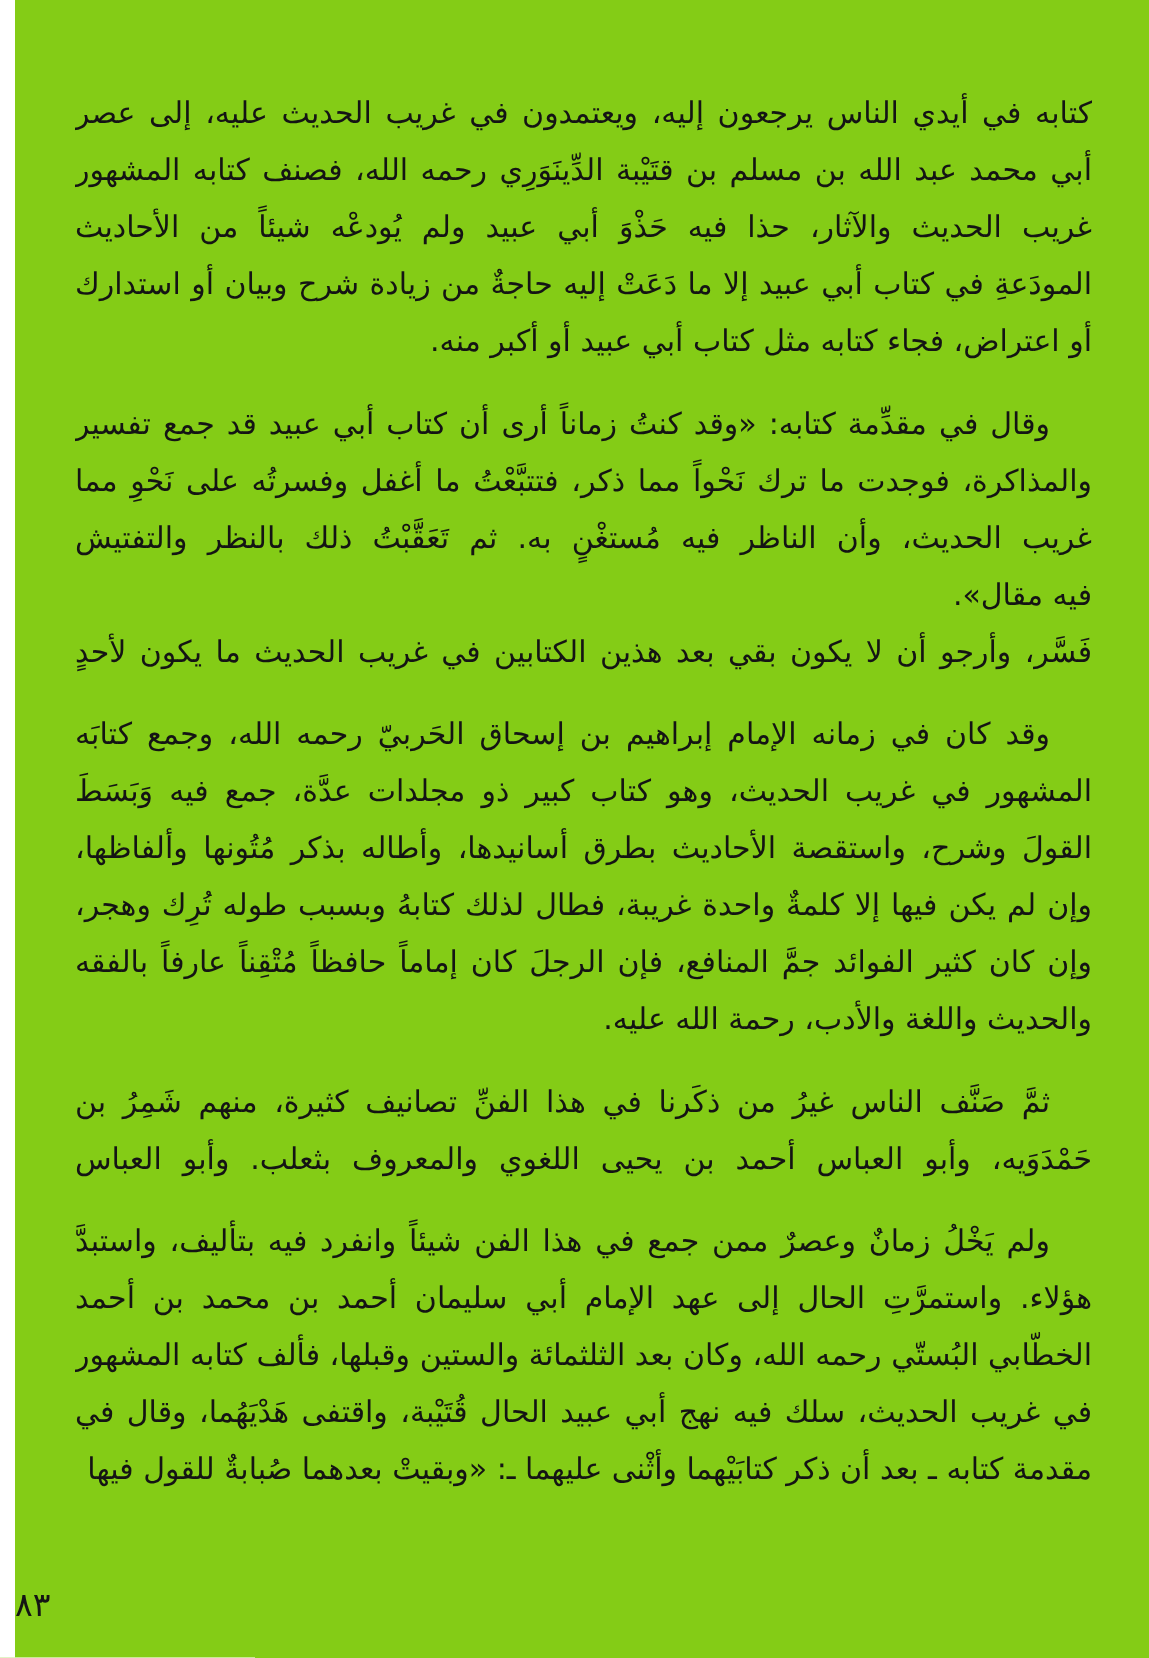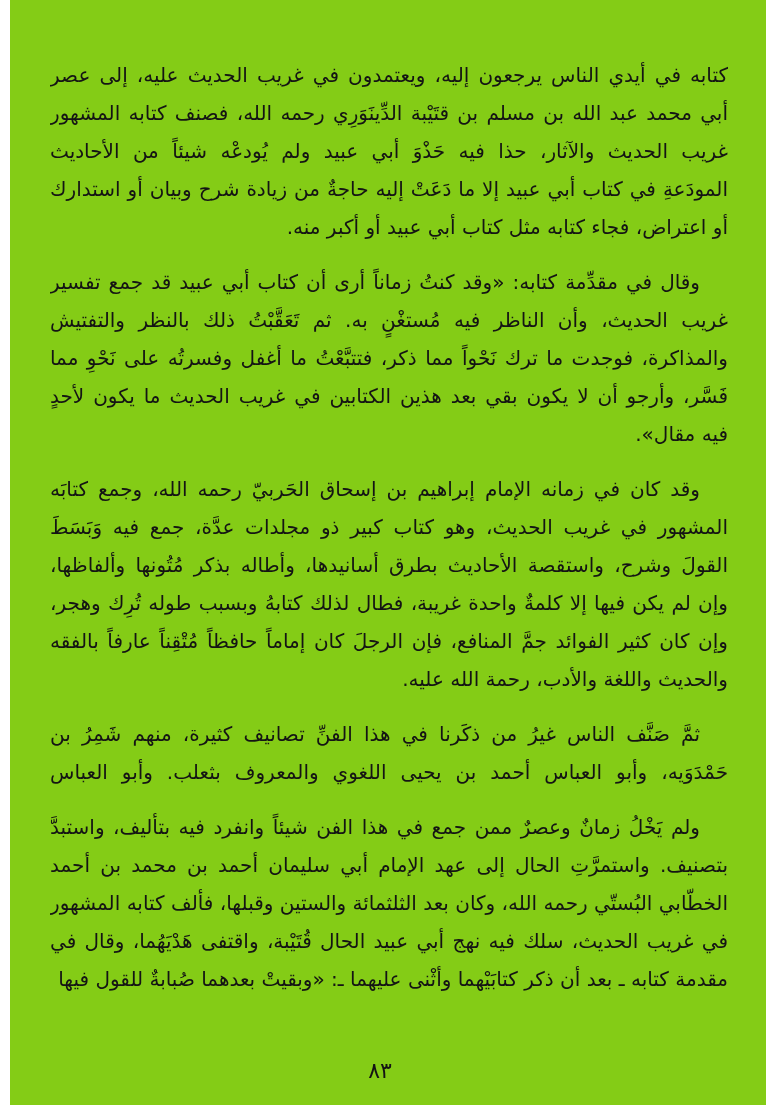--- a/index.html
+++ b/index.html
@@ -40,59 +40,60 @@
     text-align-last: right;
   }
   .line.indent {
     padding-right: 28px;
   }
   .page-number {
     position: absolute;
     bottom: 22px;
     left: 0;
     right: 16px;
-    text-align: center;
+    text-align: left;
     font-size: 22px;
     color: #141414;
     letter-spacing: 2px;
+    font-family: Liberation Serif, serif;
   }
 </style>
 </head>
 <body>
 
 <div class="page">
   <div class="text-block">
       <div class="paragraph">
         <div class="line">كتابه في أيدي الناس يرجعون إليه، ويعتمدون في غريب الحديث عليه، إلى عصر</div>
         <div class="line">أبي محمد عبد الله بن مسلم بن قتَيْبة الدِّينَوَرِي رحمه الله، فصنف كتابه المشهور في</div>
         <div class="line">غريب الحديث والآثار، حذا فيه حَذْوَ أبي عبيد ولم يُودعْه شيئاً من الأحاديث</div>
         <div class="line">المودَعةِ في كتاب أبي عبيد إلا ما دَعَتْ إليه حاجةٌ من زيادة شرح وبيان أو استدارك</div>
         <div class="line last">أو اعتراض، فجاء كتابه مثل كتاب أبي عبيد أو أكبر منه.</div>
       </div>
       <div class="paragraph">
         <div class="line indent">وقال في مقدِّمة كتابه: «وقد كنتُ زماناً أرى أن كتاب أبي عبيد قد جمع تفسير</div>
+        <div class="line">والمذاكرة، فوجدت ما ترك نَحْواً مما ذكر، فتتبَّعْتُ ما أغفل وفسرتُه على نَحْوِ مما</div>
         <div class="line">غريب الحديث، وأن الناظر فيه مُستغْنٍ به. ثم تَعَقَّبْتُ ذلك بالنظر والتفتيش</div>
-        <div class="line">والمذاكرة، فوجدت ما ترك نَحْواً مما ذكر، فتتبَّعْتُ ما أغفل وفسرتُه على نَحْوِ مما</div>
+        <div class="line last">فيه مقال».</div>
         <div class="line">فَسَّر، وأرجو أن لا يكون بقي بعد هذين الكتابين في غريب الحديث ما يكون لأحدٍ</div>
-        <div class="line last">فيه مقال».</div>
       </div>
       <div class="paragraph">
         <div class="line indent">وقد كان في زمانه الإمام إبراهيم بن إسحاق الحَربيّ رحمه الله، وجمع كتابَه</div>
         <div class="line">المشهور في غريب الحديث، وهو كتاب كبير ذو مجلدات عدَّة، جمع فيه وَبَسَطَ</div>
         <div class="line">القولَ وشرح، واستقصة الأحاديث بطرق أسانيدها، وأطاله بذكر مُتُونها وألفاظها،</div>
         <div class="line">وإن لم يكن فيها إلا كلمةٌ واحدة غريبة، فطال لذلك كتابهُ وبسبب طوله تُرِك وهجر،</div>
         <div class="line">وإن كان كثير الفوائد جمَّ المنافع، فإن الرجلَ كان إماماً حافظاً مُتْقِناً عارفاً بالفقه</div>
         <div class="line last">والحديث واللغة والأدب، رحمة الله عليه.</div>
       </div>
       <div class="paragraph">
         <div class="line indent">ثمَّ صَنَّف الناس غيرُ من ذكَرنا في هذا الفنِّ تصانيف كثيرة، منهم شَمِرُ بن</div>
         <div class="line">حَمْدَوَيه، وأبو العباس أحمد بن يحيى اللغوي والمعروف بثعلب. وأبو العباس</div>
       </div>
       <div class="paragraph">
         <div class="line indent">ولم يَخْلُ زمانٌ وعصرٌ ممن جمع في هذا الفن شيئاً وانفرد فيه بتأليف، واستبدَّ فيه</div>
-        <div class="line">بتصنيف. واستمرَّتِ الحال إلى عهد الإمام أبي سليمان أحمد بن محمد بن أحمد</div>
+        <div class="line">هؤلاء. واستمرَّتِ الحال إلى عهد الإمام أبي سليمان أحمد بن محمد بن أحمد</div>
         <div class="line">الخطّابي البُستّي رحمه الله، وكان بعد الثلثمائة والستين وقبلها، فألف كتابه المشهور</div>
         <div class="line">في غريب الحديث، سلك فيه نهج أبي عبيد الحال قُتَيْبة، واقتفى هَدْيَهُما، وقال في</div>
         <div class="line last">مقدمة كتابه ـ بعد أن ذكر كتابَيْهما وأثْنى عليهما ـ: «وبقيتْ بعدهما صُبابةٌ للقول فيها</div>
       </div>
     </div>
   <div class="page-number">٨٣</div>
 </div>
 
 </body></html>

